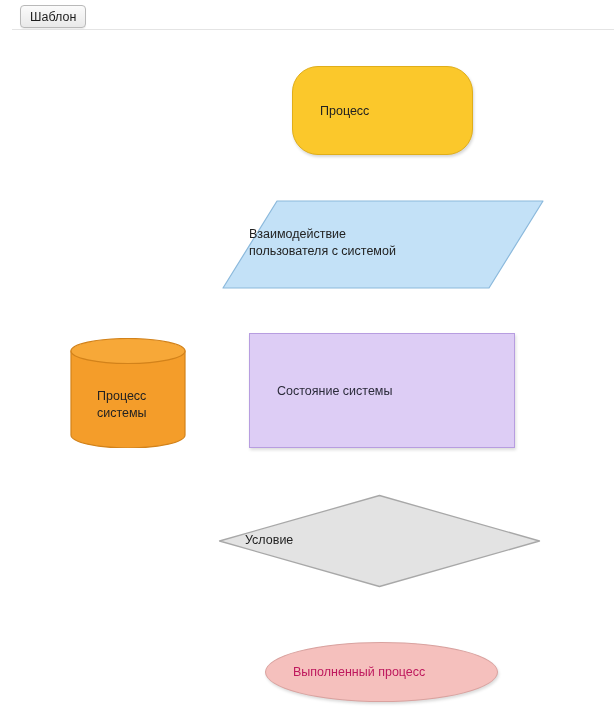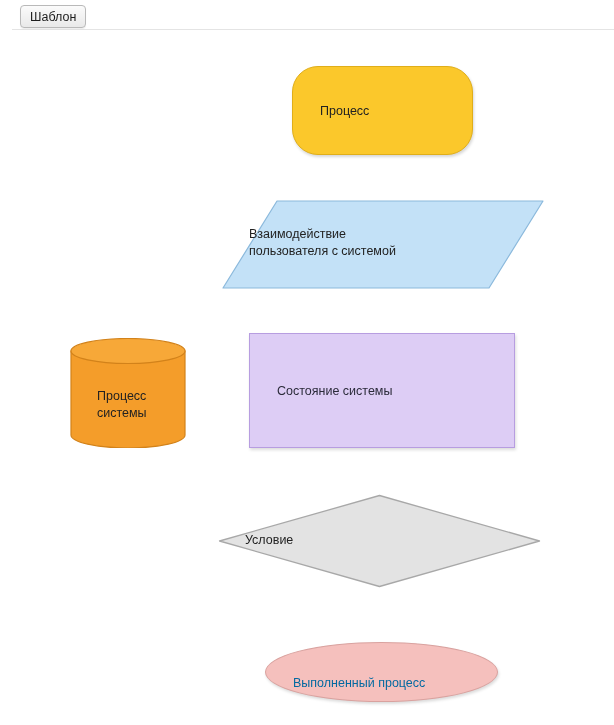--- a/index.html
+++ b/index.html
@@ -132,21 +132,21 @@
   #shape-completed {
     left: 265px;
     top: 612px;
     width: 233px;
     height: 60px;
     background: #f5c0bd;
     border: 1px solid #d9a29f;
     border-radius: 50%;
     box-shadow: 1px 2px 3px rgba(0,0,0,0.14);
   }
-  #shape-completed .shape-label { top: 32px; color: #0369a1; }
+  #shape-completed .shape-label { top: 21px; color: #be185d; }
 </style>
 </head>
 <body>
 
 <div id="toolbar">
   <div id="template-button">
     <span>Шаблон</span>
   </div>
 </div>
 

